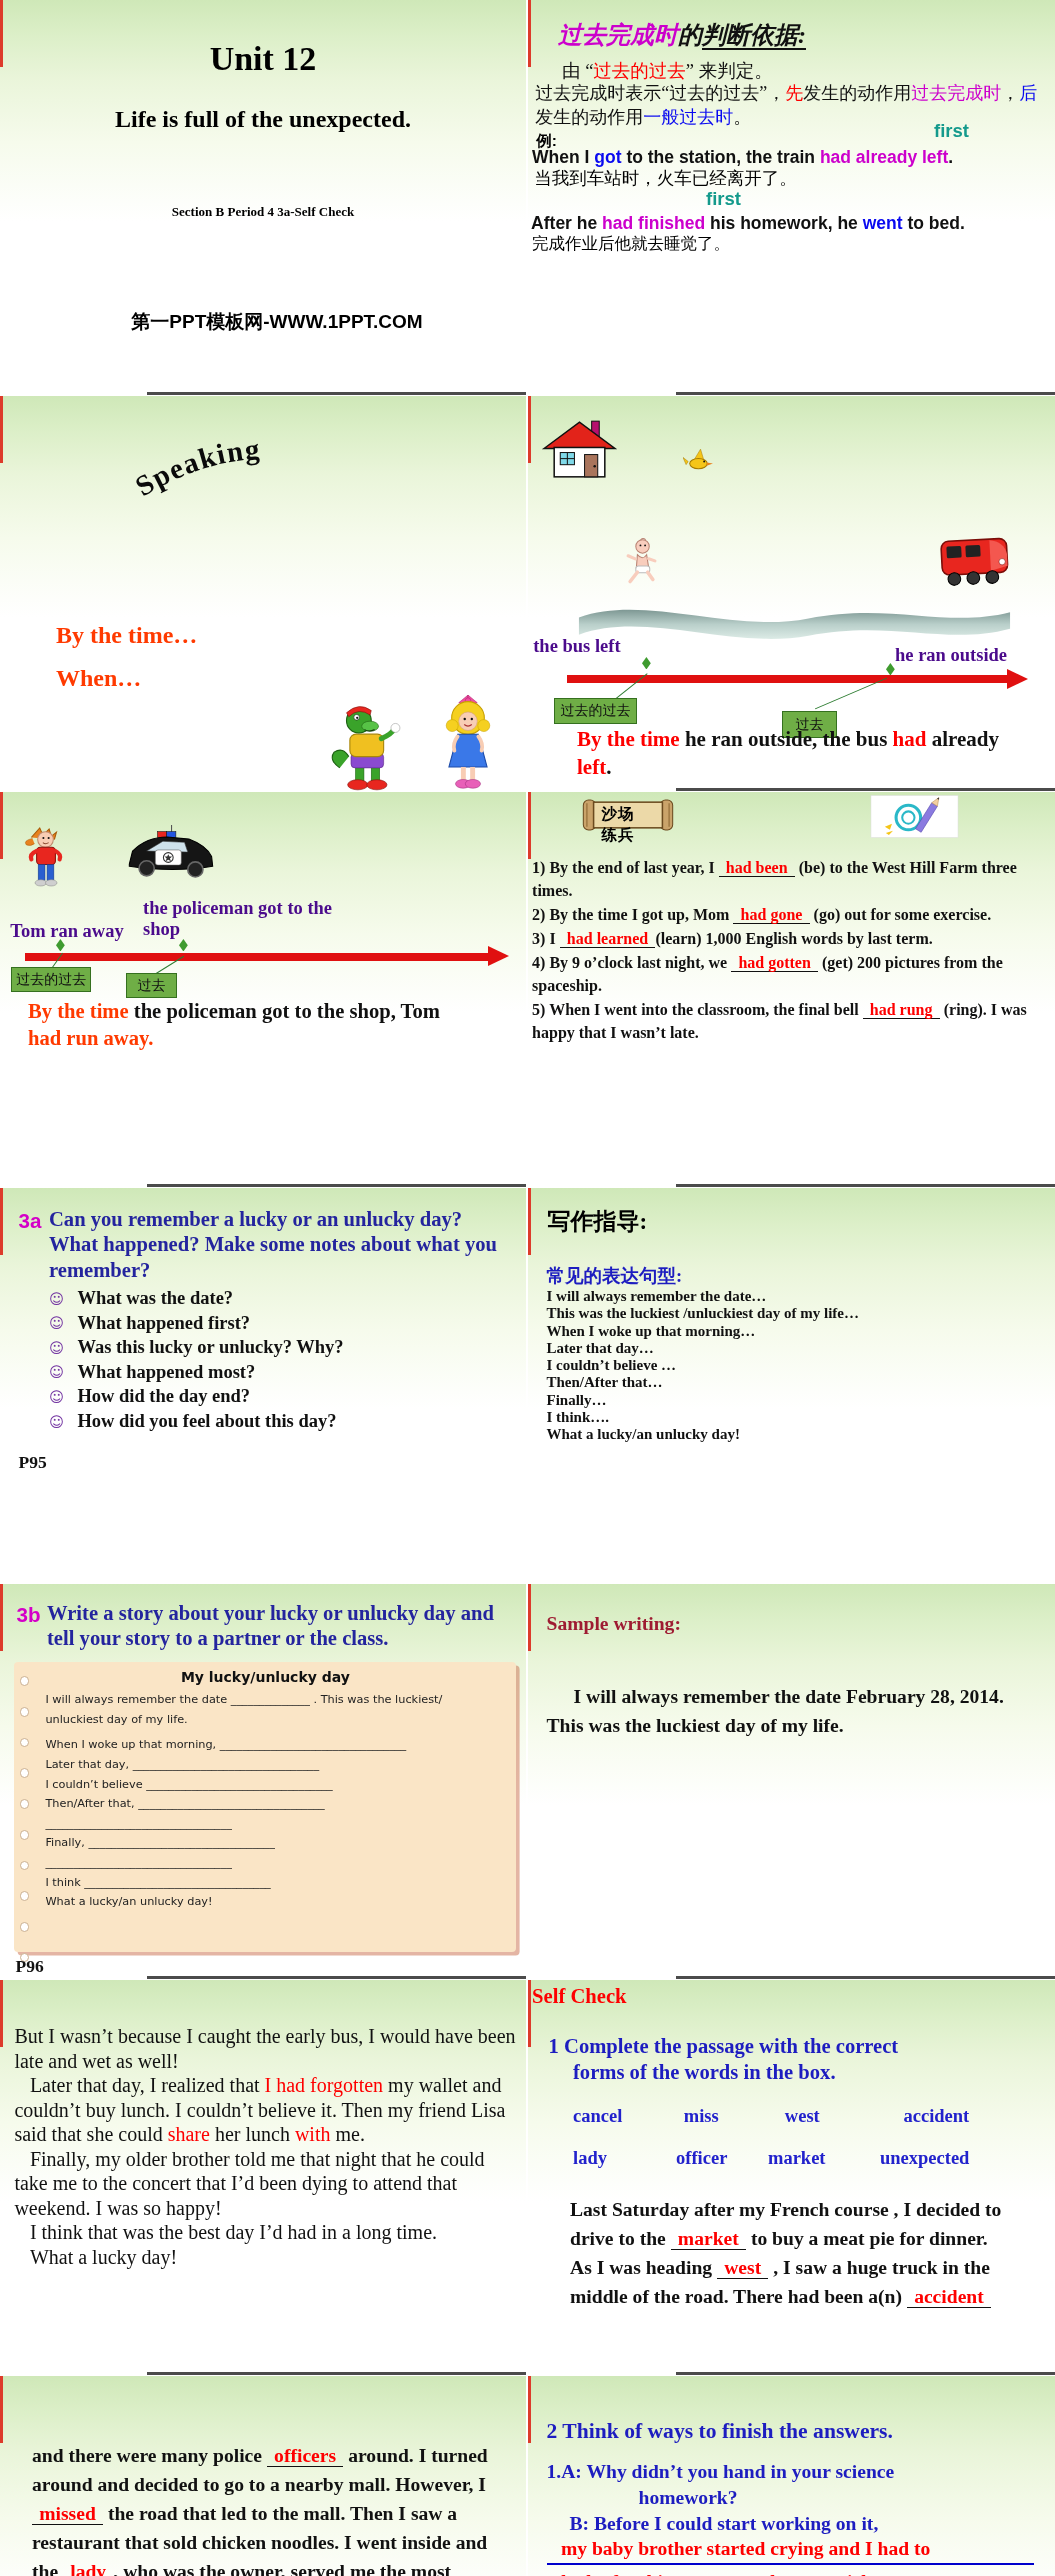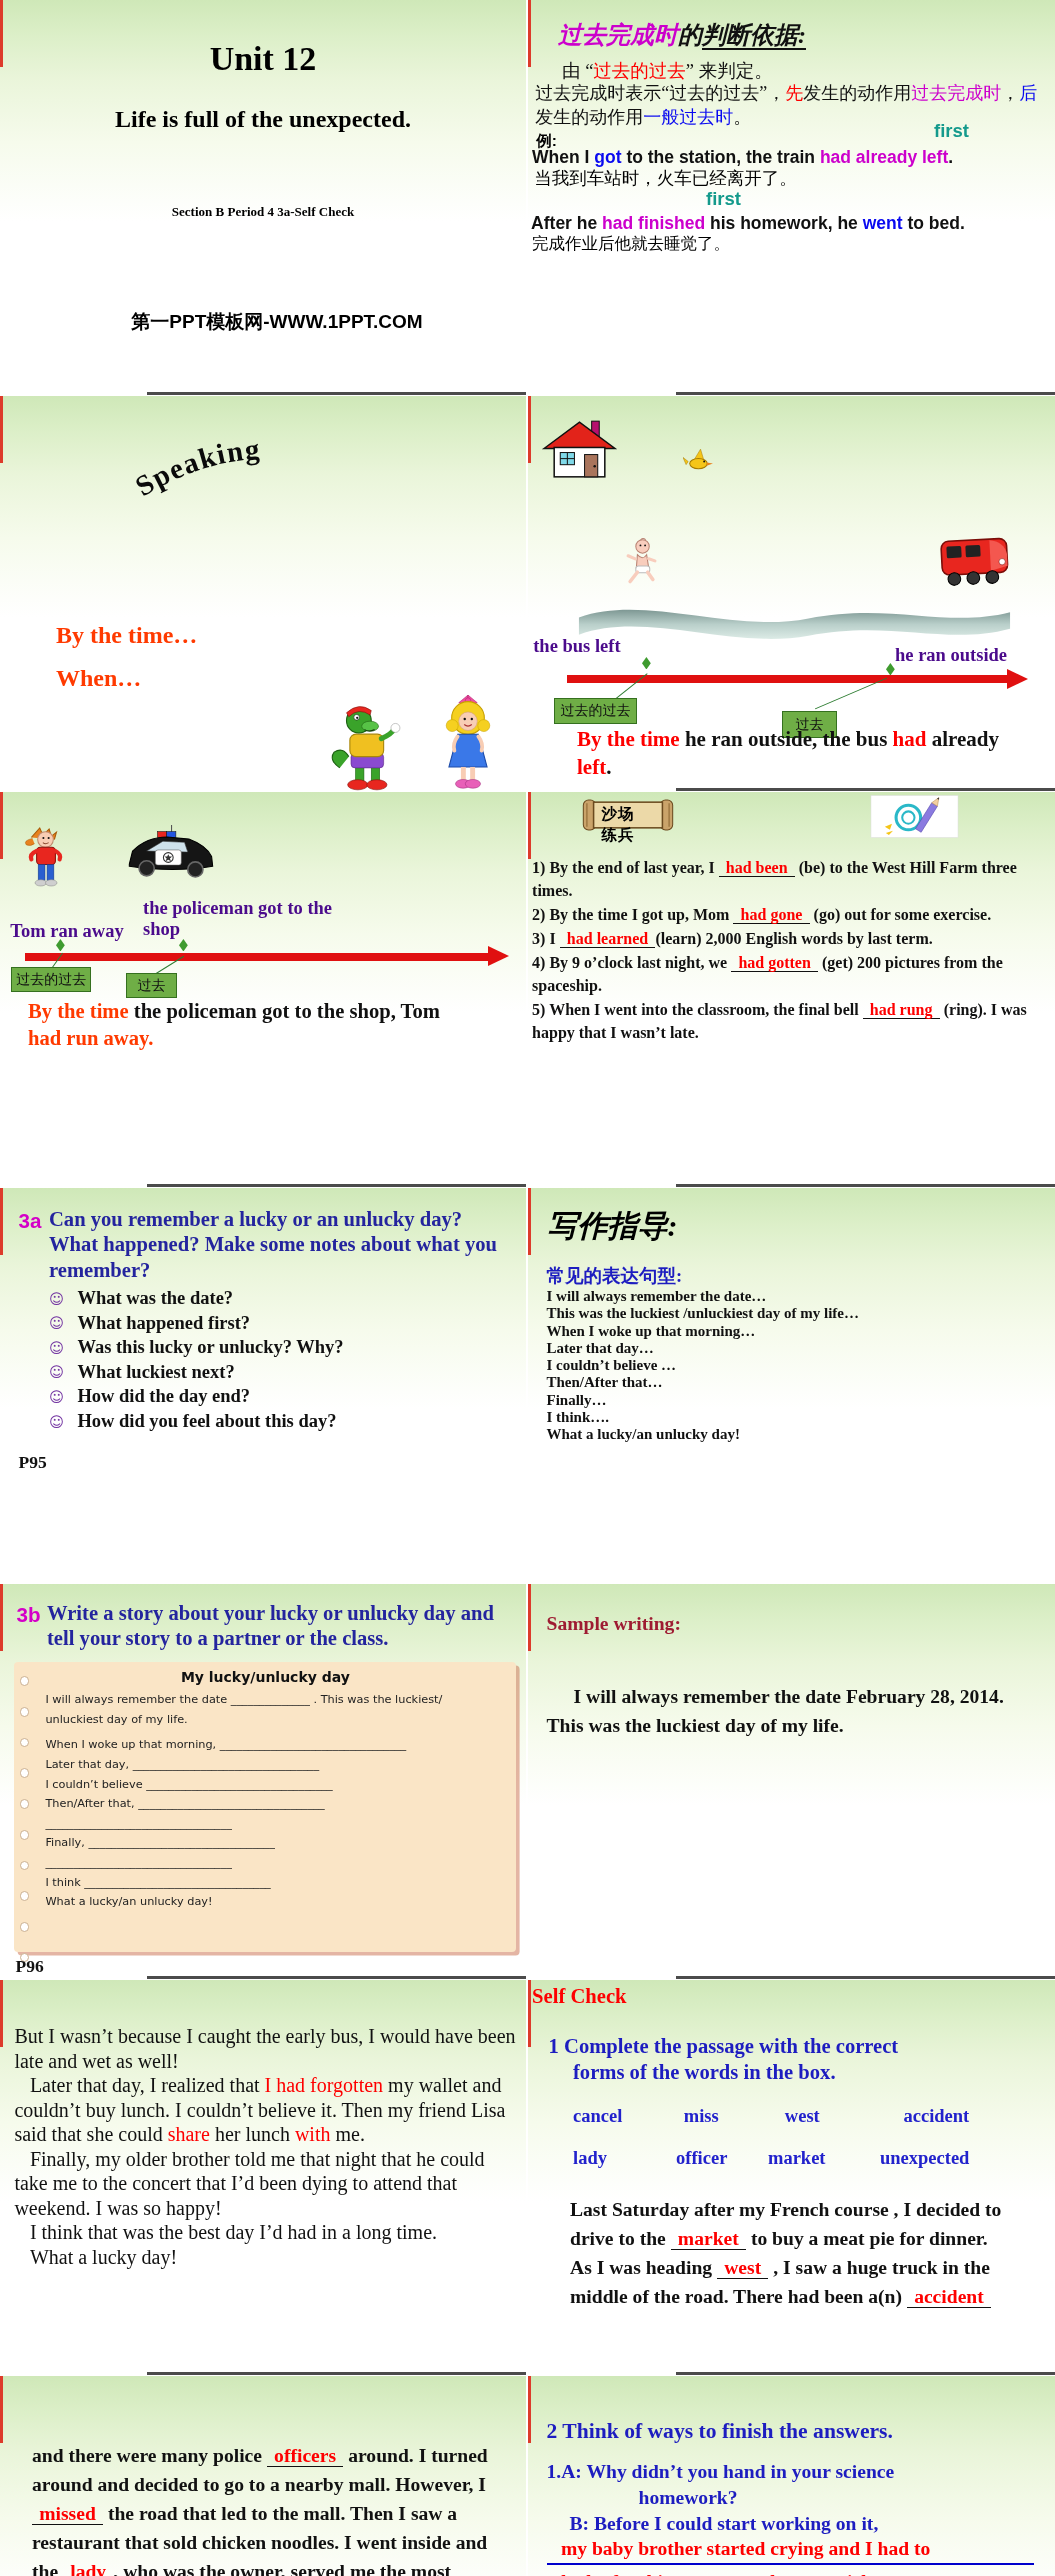--- a/index.html
+++ b/index.html
@@ -63,21 +63,21 @@
   .s6-items p{margin:0 0 1.5px 0;}
   
   .pnum{color:#d400c8;font-size:20.6px;font-family:"Liberation Sans",sans-serif;font-weight:bold;}
   .prompt{color:#24249e;font-size:20.6px;font-weight:bold;line-height:1.25;}
   .s7-bullets{left:49px;top:100px;}
   .s7-row{display:flex;align-items:flex-start;margin-bottom:3.6px;}
   .s7-ico{color:#7030a0;font-size:14.4px;margin:2.6px 13.4px 0 0;font-family:"DejaVu Sans",sans-serif;}
   .s7-txt{font-size:18.5px;font-weight:bold;color:#111;}
   .pagez{font-size:17.5px;font-weight:bold;color:#111;}
   
-  .s8-title{left:19.6px;top:17.5px;font-size:30px;font-style:italic;}
+  .s8-title{left:19.6px;top:17.5px;font-size:23px;}
   .s8-sub{left:18.5px;top:75px;font-size:18.5px;color:#1d1dc0;}
   .s8-lines{left:18.5px;top:100px;font-size:15px;line-height:17.3px;font-weight:bold;color:#111;}
   
   .s9-card{left:14.4px;top:78px;width:502px;height:290px;background:#fae5c6;border-radius:4.1px;box-shadow:3.6px 3.6px 0 rgba(205,120,90,.55);}
   .s9-holes{position:absolute;left:5.2px;top:14.4px;display:flex;flex-direction:column;gap:21px;}
   .s9-holes i{width:7.7px;height:7.7px;border-radius:50%;background:#fff;border:1px solid #cbb090;}
   .s9-title{position:absolute;left:0;right:0;top:7.2px;text-align:center;font-size:14px;font-weight:bold;color:#111;font-family:"DejaVu Sans",sans-serif;}
   .s9-lines{position:absolute;left:31px;right:9.3px;top:30px;font-size:11.3px;line-height:15.5px;color:#222;font-family:"DejaVu Sans",sans-serif;}
   .s9-lines div{margin-bottom:4.1px;}
   .s9-gap{margin-top:10.3px;}
@@ -323,21 +323,21 @@
         <rect x="78" y="36" width="60" height="13" fill="#8a7ae0" stroke="#4f3fa8"></rect>
         <polygon points="138,36 154,42.5 138,49" fill="#f3cfa0" stroke="#b89058"></polygon>
         <polygon points="150,40.5 154,42.5 150,44.5" fill="#222"></polygon>
       </g>
       <polygon points="28,62 42,56 38,68" fill="#f5c518"></polygon>
       <polygon points="30,74 44,70 36,78" fill="#f5c518"></polygon>
     </svg>
     <div class="abs b serif s6-items">
       <p><span class="c-k">1) By the end of last year, I </span><span class="c-a">had been</span><span class="c-k"> (be) to the West Hill Farm three times.</span></p>
       <p><span class="c-k">2) By the time I got up, Mom </span><span class="c-a">had gone</span><span class="c-k"> (go) out for some exercise.</span></p>
-      <p><span class="c-k">3) I </span><span class="c-a">had learned</span><span class="c-k">(learn) 2,000 English words by last term.</span></p>
+      <p><span class="c-k">3) I </span><span class="c-a">had learned</span><span class="c-k">(learn) 1,000 English words by last term.</span></p>
       <p><span class="c-k">4) By 9 o’clock last night, we </span><span class="c-a">had gotten</span><span class="c-k"> (get) 200 pictures from the spaceship.</span></p>
       <p><span class="c-k">5) When I went into the classroom, the final bell </span><span class="c-a">had rung</span><span class="c-k"> (ring). I was happy that I wasn’t late.</span></p>
     </div>
     <div class="bstrip"></div>
   </div>
 
   <div class="slide col-l">
     <div class="rstrip"></div>
     <div class="abs pn pnum" style="left:18.5px;top:20.6px;">3a</div>
     <div class="abs serif prompt" style="left:49px;top:18.5px;width:449px;">Can you remember a lucky or an unlucky day? What happened? Make some notes about what you remember?</div>
@@ -349,21 +349,21 @@
       <div class="s7-row">
           <span class="s7-ico">☺</span>
           <span class="s7-txt serif">What happened first?</span>
         </div>
       <div class="s7-row">
           <span class="s7-ico">☺</span>
           <span class="s7-txt serif">Was this lucky or unlucky? Why?</span>
         </div>
       <div class="s7-row">
           <span class="s7-ico">☺</span>
-          <span class="s7-txt serif">What luckiest next?</span>
+          <span class="s7-txt serif">What happened most?</span>
         </div>
       <div class="s7-row">
           <span class="s7-ico">☺</span>
           <span class="s7-txt serif">How did the day end?</span>
         </div>
       <div class="s7-row">
           <span class="s7-ico">☺</span>
           <span class="s7-txt serif">How did you feel about this day?</span>
         </div>
     </div>

